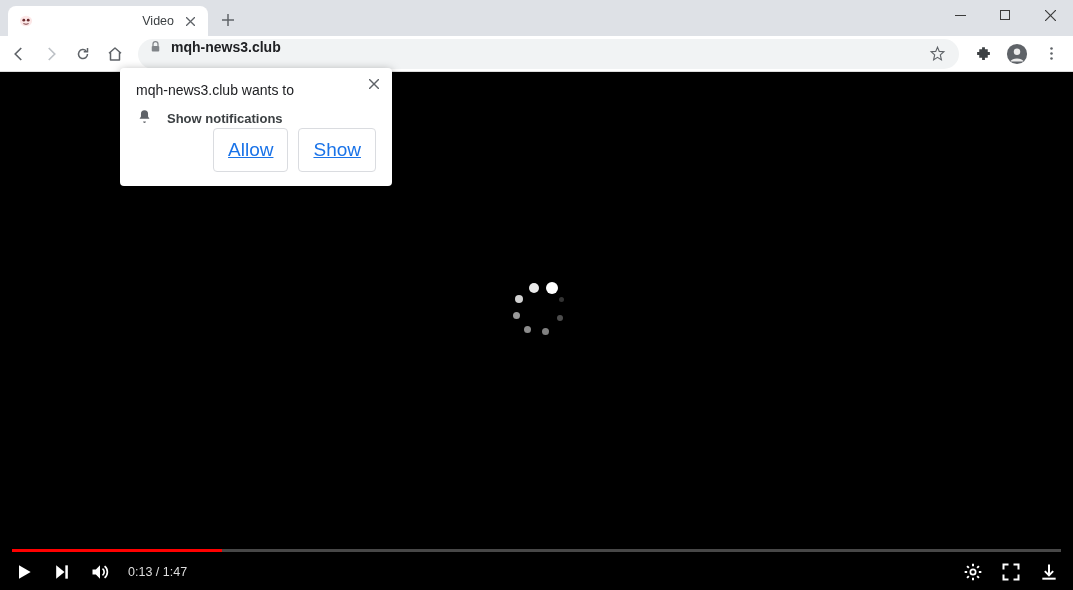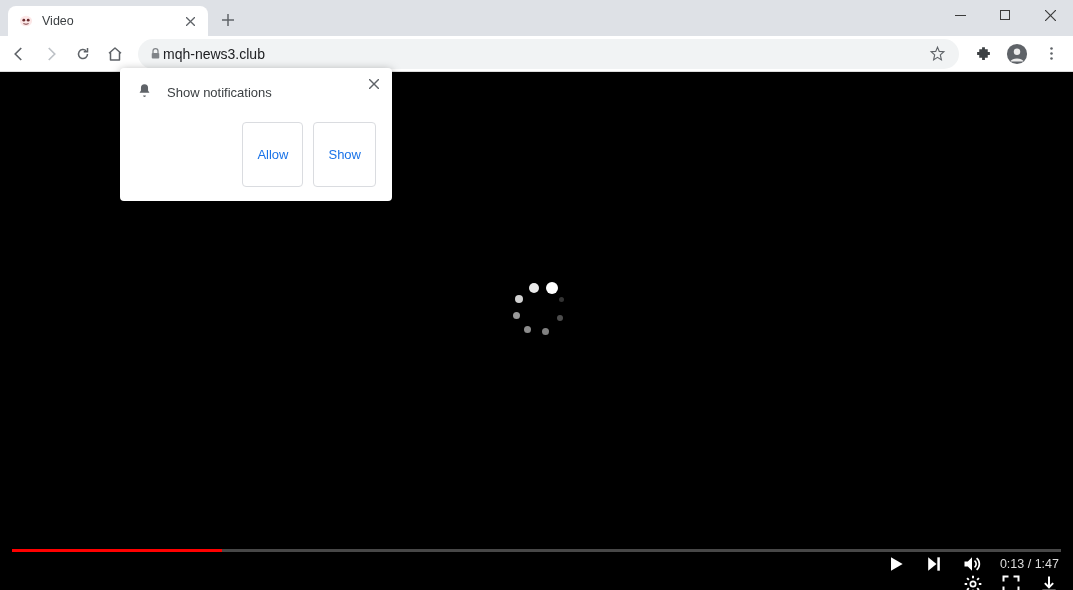--- a/index.html
+++ b/index.html
@@ -41,20 +41,21 @@
     background: #fff;
     border-top-left-radius: 8px;
     border-top-right-radius: 8px;
     height: 30px;
     padding: 0 10px 0 10px;
     min-width: 200px;
     font-size: 12.5px;
     color: #3c4043;
     gap: 8px;
     margin-top: 6px;
+    text-align: right;
   }
   .tab .favicon {
     width: 16px; height: 16px;
     display: flex; align-items: center; justify-content: center;
   }
   .tab .favicon svg { width: 14px; height: 14px; }
   .tab .title { flex: 1; white-space: nowrap; overflow: hidden; }
   .tab .close {
     width: 16px; height: 16px; display: flex; align-items: center; justify-content: center;
     color: #5f6368;
@@ -84,25 +85,27 @@
     border-radius: 50%;
   }
   .nav-btn.disabled { color: #bdc1c6; }
 
   .omnibox {
     flex: 1;
     height: 30px;
     background: #f1f3f4;
     border-radius: 15px;
     display: flex;
-    align-items: center;
+    align-items: flex-start;
     margin: 0 6px;
     padding: 0 10px 0 10px;
     font-size: 14px;
     color: #202124;
+    gap: 8px;
+    font-weight: bold;
   }
   .omnibox .url-text { flex: 1; display: flex; align-items: baseline; overflow: hidden; white-space: nowrap; }
   .omnibox .url-domain { color: #202124; }
   .omnibox .url-rest { color: #80868b; }
   .omnibox .lock { color: #808488; display:flex; align-items:center; }
 
   .right-icons { display: flex; align-items: center; gap: 2px; }
   .right-icons .nav-btn { width: 32px; }
 
   
@@ -137,24 +140,23 @@
     background: #ff0000;
     width: 20%;
   }
 
   
   .video-controls {
     position: absolute;
     left: 0; right: 0; bottom: 0;
     height: 36px;
     display: flex;
-    align-items: flex-end;
+    align-items: center;
     padding: 0 14px;
     color: #fff;
-    flex-direction: column;
   }
   .vc-left, .vc-right { display: flex; align-items: center; gap: 18px; }
   .vc-left { flex: 1; }
   .vc-btn { display: flex; align-items: center; justify-content: center; color: #fff; }
   .vc-btn svg { width: 20px; height: 20px; }
   .time { font-size: 12.5px; color: #ddd; }
 
   
   .perm-popup {
     position: absolute;
@@ -169,30 +171,31 @@
     color: #3c4043;
   }
   .perm-close {
     position: absolute;
     top: 6px; right: 8px;
     width: 20px; height: 20px;
     display:flex; align-items:center; justify-content:center;
     color: #5f6368;
   }
   .perm-title { font-size: 14px; color: #202124; margin-bottom: 10px; }
-  .perm-row { display: flex; align-items: center; gap: 14px; font-size: 13px; color: #3c4043; margin-bottom: 20px; }
+  .perm-row { display: flex; align-items: center; gap: 14px; font-size: 13px; color: #3c4043; margin-bottom: 0; font-weight: bold; }
   .perm-row .bell { color: #5f6368; }
   .perm-actions { display: flex; justify-content: flex-end; gap: 10px; }
   .perm-btn {
     border: 1px solid #dadce0;
     background: #fff;
     color: #1a73e8;
-    font-size: 13px;
-    padding: 24px 14px;
+    font-size: 19px;
+    padding: 10px 14px;
     border-radius: 4px;
+    text-decoration: underline;
   }
 </style>
 </head>
 <body>
 
 <div class="window-controls">
   <div class="win-btn">
     <svg viewBox="0 0 11 11">
         <line x1="0" y1="5.5" x2="11" y2="5.5" stroke="currentColor" stroke-width="1"></line>
       </svg>
@@ -362,20 +365,21 @@
   </div>
 </div>
 
 <div class="perm-popup">
   <div class="perm-close">
     <svg viewBox="0 0 10 10" width="10" height="10">
         <line x1="0" y1="0" x2="10" y2="10" stroke="currentColor" stroke-width="1.4"></line>
         <line x1="10" y1="0" x2="0" y2="10" stroke="currentColor" stroke-width="1.4"></line>
       </svg>
   </div>
+  <div class="perm-title">mqh-news3.club wants to</div>
   <div class="perm-row">
     <span class="bell">
       <svg viewBox="0 0 24 24" width="17" height="17">
           <path d="M12 3 a5 5 0 0 1 5 5 v4 l2 3 H5 l2-3 V8 a5 5 0 0 1 5-5 Z" fill="#5f6368"></path>
           <path d="M10 19 a2 2 0 0 0 4 0" fill="#5f6368"></path>
         </svg>
     </span>
     <span>Show notifications</span>
   </div>
   <div class="perm-actions">

